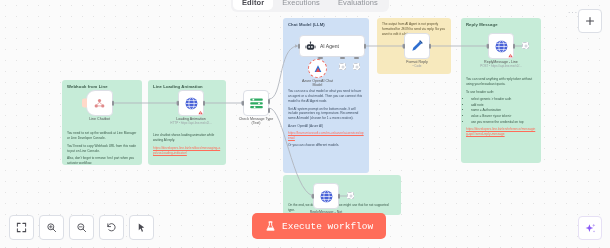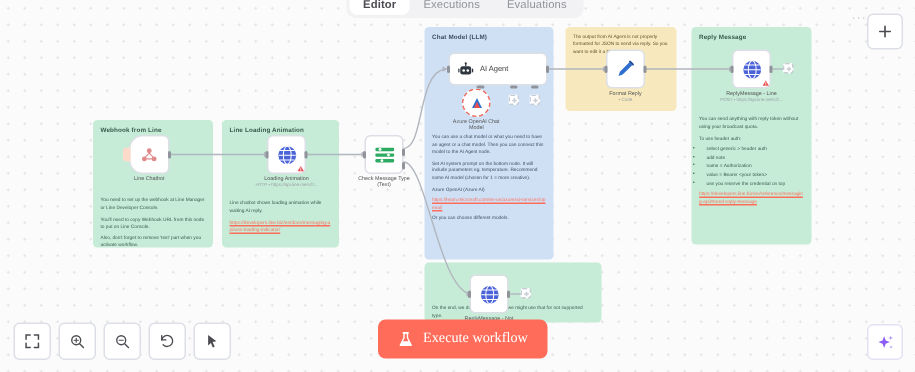--- a/index.html
+++ b/index.html
@@ -143,21 +143,21 @@
     display: flex; align-items: center; justify-content: center;
   }
 
   
   .execute {
     position: absolute; left: 252px; bottom: 9px;
     background: #ff6d5a; color: #fff;
     border: none; border-radius: 5px;
     height: 26px; padding: 0 13px;
     display: flex; align-items: center; gap: 6px;
-    font-size: 9.5px; font-family: Liberation Serif, serif;
+    font-size: 9.5px; font-family: Liberation Mono, monospace;
     z-index: 60; cursor: pointer;
   }
 
   
   .corner-btn {
     position: absolute;
     width: 24px; height: 24px;
     background: #fff; border: 1px solid #dcdfe6; border-radius: 4px;
     display: flex; align-items: center; justify-content: center;
     z-index: 50;

